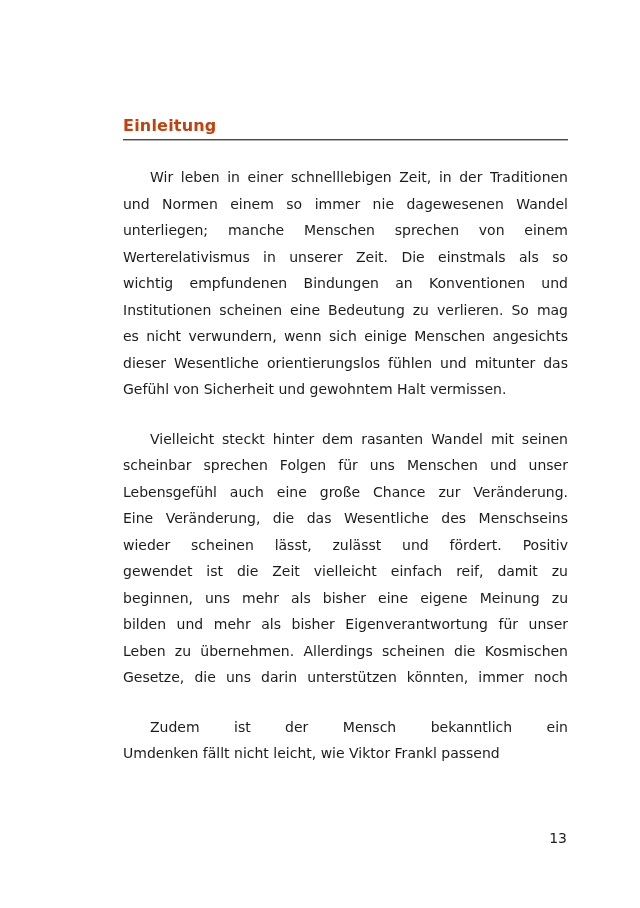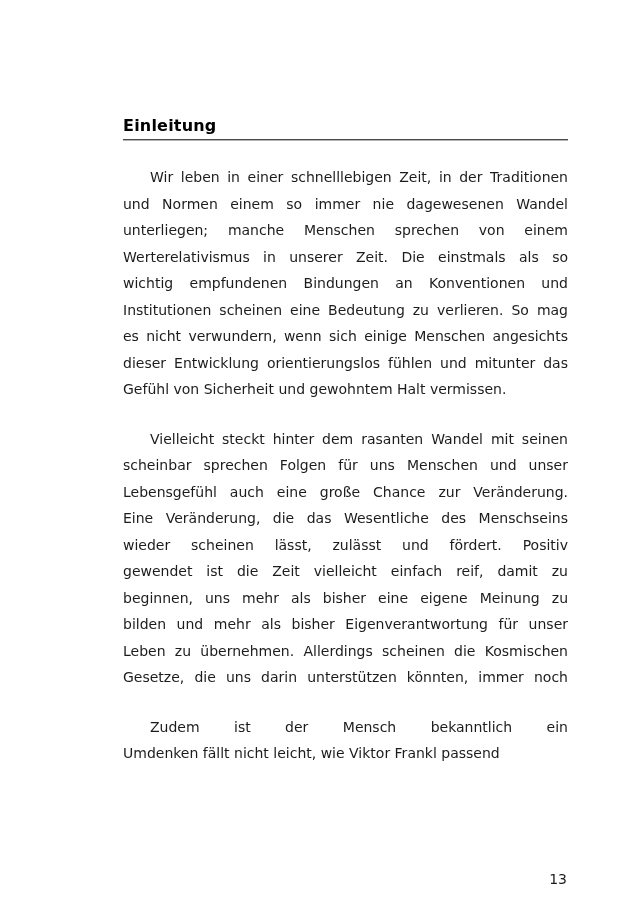--- a/index.html
+++ b/index.html
@@ -20,21 +20,21 @@
     left: 123px;
     top: 116px;
     width: 445px;
   }
   .heading {
     margin: 0 0 3px 0;
     font-size: 16px;
     line-height: 20px;
     font-weight: bold;
     letter-spacing: 0.2px;
-    color: #000000;
+    color: #c2410c;
   }
   .heading-rule {
     height: 1px;
     background: #4a4a4a;
     border-bottom: 1px solid #b3b3b3;
     margin: 0 0 20px 0;
   }
   .paragraph {
     margin: 0 0 20px 0;
     font-size: 14px;
@@ -49,21 +49,21 @@
   }
   .line.first {
     text-indent: 27px;
     margin-top: 23px;
   }
   .line.last {
     text-align-last: left;
   }
   .page-number {
     position: absolute;
-    top: 870px;
+    top: 829px;
     right: 73px;
     font-size: 14px;
     line-height: 18px;
     color: #1c1c1c;
   }
 </style>
 </head>
 <body>
 
 <div class="content">
@@ -71,21 +71,21 @@
   <div class="heading-rule"></div>
   <div>
       <div class="paragraph">
         <div class="line first">Wir leben in einer schnelllebigen Zeit, in der Traditionen</div>
         <div class="line">und Normen einem so immer nie dagewesenen Wandel</div>
         <div class="line">unterliegen; manche Menschen sprechen von einem</div>
         <div class="line">Werterelativismus in unserer Zeit. Die einstmals als so</div>
         <div class="line">wichtig empfundenen Bindungen an Konventionen und</div>
         <div class="line">Institutionen scheinen eine Bedeutung zu verlieren. So mag</div>
         <div class="line">es nicht verwundern, wenn sich einige Menschen angesichts</div>
-        <div class="line">dieser Entwicklung orientierungslos fühlen und mitunter das</div>
+        <div class="line">dieser Wesentliche orientierungslos fühlen und mitunter das</div>
         <div class="line last">Gefühl von Sicherheit und gewohntem Halt vermissen.</div>
       </div>
       <div class="paragraph">
         <div class="line first">Vielleicht steckt hinter dem rasanten Wandel mit seinen</div>
         <div class="line">scheinbar sprechen Folgen für uns Menschen und unser</div>
         <div class="line">Lebensgefühl auch eine große Chance zur Veränderung.</div>
         <div class="line">Eine Veränderung, die das Wesentliche des Menschseins</div>
         <div class="line">wieder scheinen lässt, zulässt und fördert. Positiv</div>
         <div class="line">gewendet ist die Zeit vielleicht einfach reif, damit zu</div>
         <div class="line">beginnen, uns mehr als bisher eine eigene Meinung zu</div>

